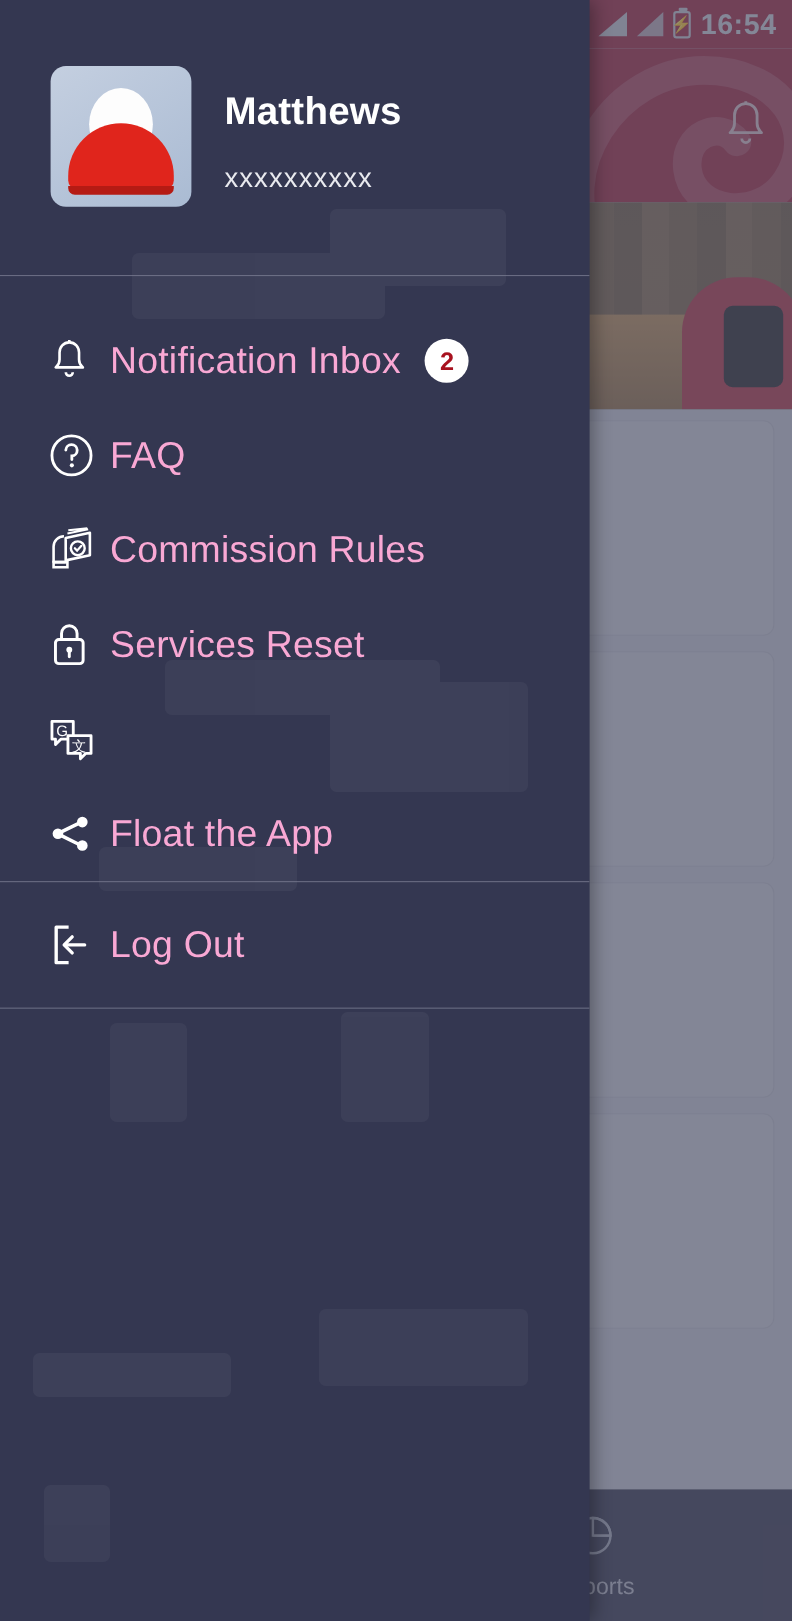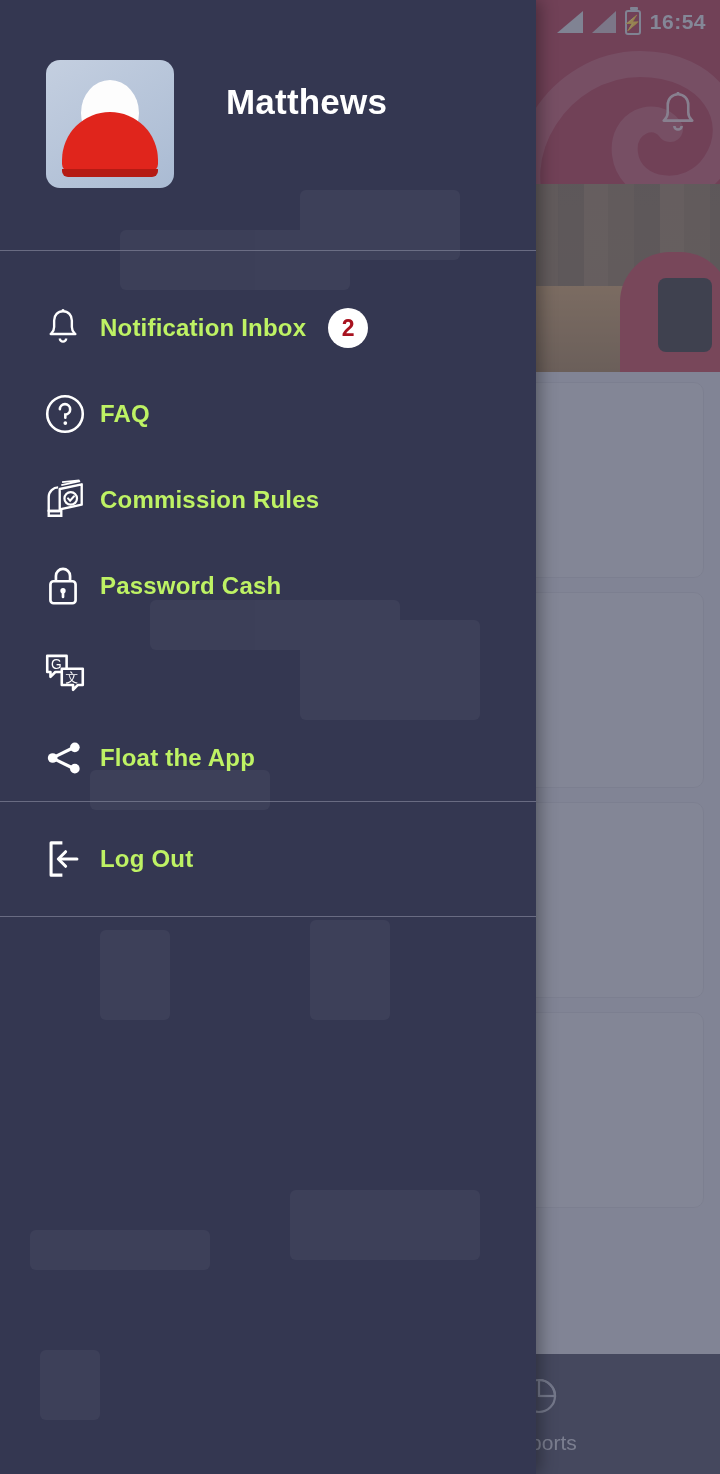--- a/index.html
+++ b/index.html
@@ -20,21 +20,21 @@
     height:44px; background:#9e1b34; position:relative;
     display:flex; align-items:center; justify-content:flex-end;
     padding-right:14px; gap:9px;
   }
   .sig-tri{ width:0;height:0;border-style:solid; }
   .sig-a{ border-width:0 0 22px 26px; border-color:transparent transparent #c5c7d0 transparent; }
   .sig-b{ border-width:0 0 22px 24px; border-color:transparent transparent #bfc1cb transparent; opacity:.85;}
   .batt{ width:16px;height:25px;border:2px solid #c5c7d0;border-radius:3px;position:relative;}
   .batt:before{content:"";position:absolute;top:-5px;left:3px;width:8px;height:3px;background:#c5c7d0;border-radius:1px;}
   .batt-bolt{position:absolute;inset:0;display:flex;align-items:center;justify-content:center;color:#9e1b34;font-size:15px;line-height:1;}
-  .clock{ color:#cfd1d9; font-size:21px; font-weight:600; letter-spacing:.5px;}
+  .clock{ color:#cfd1d9; font-size:26px; font-weight:600; letter-spacing:.5px;}
 
   .app-header{
     height:140px; background:#9e1b34; position:relative; overflow:hidden;
     display:flex; align-items:center; justify-content:flex-end; padding-right:20px;
   }
   .header-swirl{
     position:absolute; right:-40px; top:-20px; width:260px;height:230px;
     opacity:.16;
   }
   .bell-hdr{ width:44px;height:48px; position:relative; z-index:2;}
@@ -99,21 +99,21 @@
   }
   
   #drawer-ghost{
     position:absolute; inset:0; opacity:.045; pointer-events:none;
   }
   .ghost-blk{ position:absolute; background:#ffffff; border-radius:6px;}
 
   .profile{
     position:relative; z-index:2;
     padding:60px 0 0 46px;
-    display:flex; align-items:flex-start; gap:52px; height:250px;
+    display:flex; align-items:flex-start; gap:30px; height:250px;
   }
   .avatar{
     width:128px;height:128px;border-radius:14px;
     background:linear-gradient(145deg,#c4cfe0,#aabbd3);
     position:relative; overflow:hidden; flex:none;
   }
   .av-head{ position:absolute;left:50%;top:20px;transform:translateX(-50%);
     width:58px;height:66px;border-radius:50%;background:#fdfdfd;}
   .av-body{ position:absolute;left:50%;bottom:16px;transform:translateX(-50%);
     width:96px;height:60px;background:#e0251c;border-radius:48px 48px 8px 8px;}
@@ -123,21 +123,21 @@
   .prof-name{ color:#ffffff; font-size:35px; font-weight:700; letter-spacing:.2px;}
   .prof-sub{ color:#e9eaef; font-size:25px; margin-top:26px; letter-spacing:1px;}
 
   .divider{ height:1px; background:#7b7e93; opacity:.75; position:relative; z-index:2;}
 
   .menu{ position:relative; z-index:2; padding-top:34px;}
   .m-item{
     display:flex; align-items:center; height:86px; padding-left:44px; cursor:pointer;
   }
   .m-ico{ width:56px; flex:none; display:flex; align-items:center; justify-content:flex-start;}
-  .m-lbl{ color:#bef264; font-size:24px; font-weight:700; letter-spacing:.2px; white-space:nowrap;}
+  .m-lbl{ color:#f9a8d4; font-size:34px; font-weight:400; letter-spacing:.2px; white-space:nowrap;}
   .badge{
     margin-left:22px; width:40px;height:40px;border-radius:50%;
     background:#ffffff; color:#a8121f; font-size:23px; font-weight:700;
     display:flex;align-items:center;justify-content:center;
   }
   .spacer{ flex:1; }
   .logout-wrap{ position:relative; z-index:2;}
   .logout-wrap .m-item{ height:114px; }
 </style>
 </head>
@@ -281,20 +281,21 @@
     <div class="ghost-blk" style="left:40px;top:1350px;width:60px;height:70px;"></div>
   </div>
 
   <div class="profile">
     <div class="avatar">
       <div class="av-head"></div>
       <div class="av-body"></div>
     </div>
     <div class="prof-text">
       <div class="prof-name">Matthews</div>
+      <div class="prof-sub">xxxxxxxxxx</div>
     </div>
   </div>
 
   <div class="divider"></div>
 
   <div class="menu">
 
     <div class="m-item">
       <div class="m-ico">
         <svg width="38" height="42" viewBox="0 0 24 26">
@@ -335,21 +336,21 @@
 
     <div class="m-item">
       <div class="m-ico">
         <svg width="38" height="44" viewBox="0 0 24 28">
           <rect x="4" y="11" width="16" height="14" rx="2" fill="none" stroke="#ffffff" stroke-width="1.7"></rect>
           <path d="M7.5 11V7.6a4.5 4.5 0 0 1 9 0V11" fill="none" stroke="#ffffff" stroke-width="1.7"></path>
           <circle cx="12" cy="17" r="1.7" fill="#ffffff"></circle>
           <path d="M12 18v3" stroke="#ffffff" stroke-width="1.7" stroke-linecap="round"></path>
         </svg>
       </div>
-      <div class="m-lbl">Password Cash</div>
+      <div class="m-lbl">Services Reset</div>
     </div>
 
     <div class="m-item">
       <div class="m-ico">
         <svg width="42" height="42" viewBox="0 0 26 26">
           <path d="M2 3h12v10H7l-3 3v-3H2z" fill="none" stroke="#ffffff" stroke-width="1.6" stroke-linejoin="round"></path>
           <text x="4.4" y="11" font-family="Liberation Sans, sans-serif" font-size="8.5" fill="#ffffff">G</text>
           <path d="M11 11h13v10h-3l-3 3v-3h-7z" fill="#343751" stroke="#ffffff" stroke-width="1.6" stroke-linejoin="round"></path>
           <text x="13.3" y="19.4" font-family="Liberation Sans, sans-serif" font-size="8" fill="#ffffff">文</text>
         </svg>

